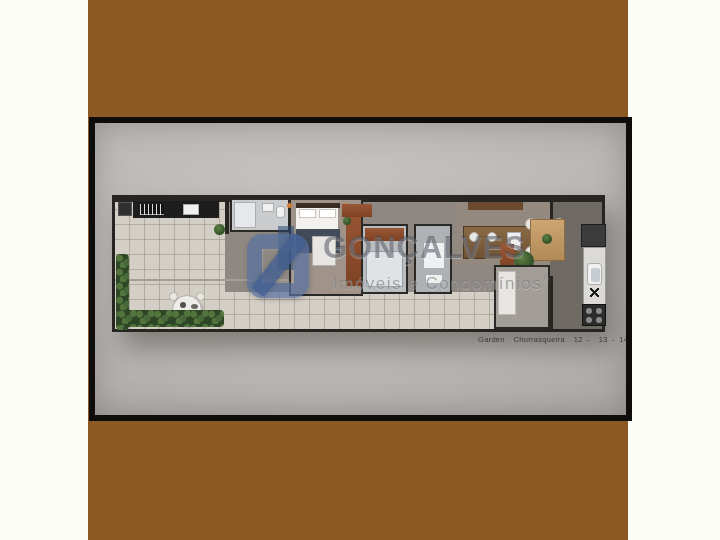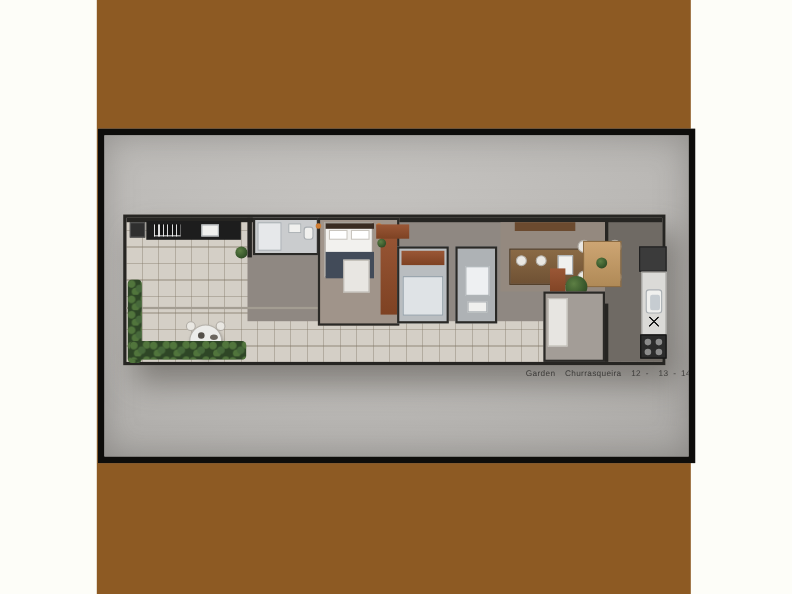--- a/index.html
+++ b/index.html
@@ -198,16 +198,25 @@
       </div>
       <div class="abs xmark" style="left:475px;top:90px;width:9px;height:9px;"></div>
       <div class="abs" style="left:467px;top:106px;width:24px;height:22px;background:#2c2c2c;border:1px solid #111;">
         <div class="abs" style="left:3px;top:3px;width:6px;height:6px;border-radius:50%;background:#8b8b8b;"></div>
         <div class="abs" style="left:13px;top:3px;width:6px;height:6px;border-radius:50%;background:#8b8b8b;"></div>
         <div class="abs" style="left:3px;top:12px;width:6px;height:6px;border-radius:50%;background:#8b8b8b;"></div>
         <div class="abs" style="left:13px;top:12px;width:6px;height:6px;border-radius:50%;background:#8b8b8b;"></div>
       </div>
     </div>
 
+    <div class="abs wm" style="left:150px;top:105px;width:340px;height:95px;">
+      <div class="abs wm-square" style="left:33px;top:-2px;width:16px;height:44px;"></div>
+      <div class="abs wm-ring" style="left:2px;top:6px;width:62px;height:64px;"></div>
+      <div class="abs wm-ribbon" style="left:26px;top:2px;width:16px;height:70px;"></div>
+      <div class="abs wm-brand" style="left:78px;top:2px;">GONÇALVES</div>
+      <div class="abs wm-tagline" style="left:88px;top:46px;">
+        <span>Imóveis e Condomínios</span><sup style="font-size:9px;">®</sup>
+      </div>
+    </div>
 
     <div class="abs caption" style="left:383px;top:212px;">Garden  Churrasqueira  12 -  13 - 14</div>
   </div>
 </figure>
 
 </body></html>

